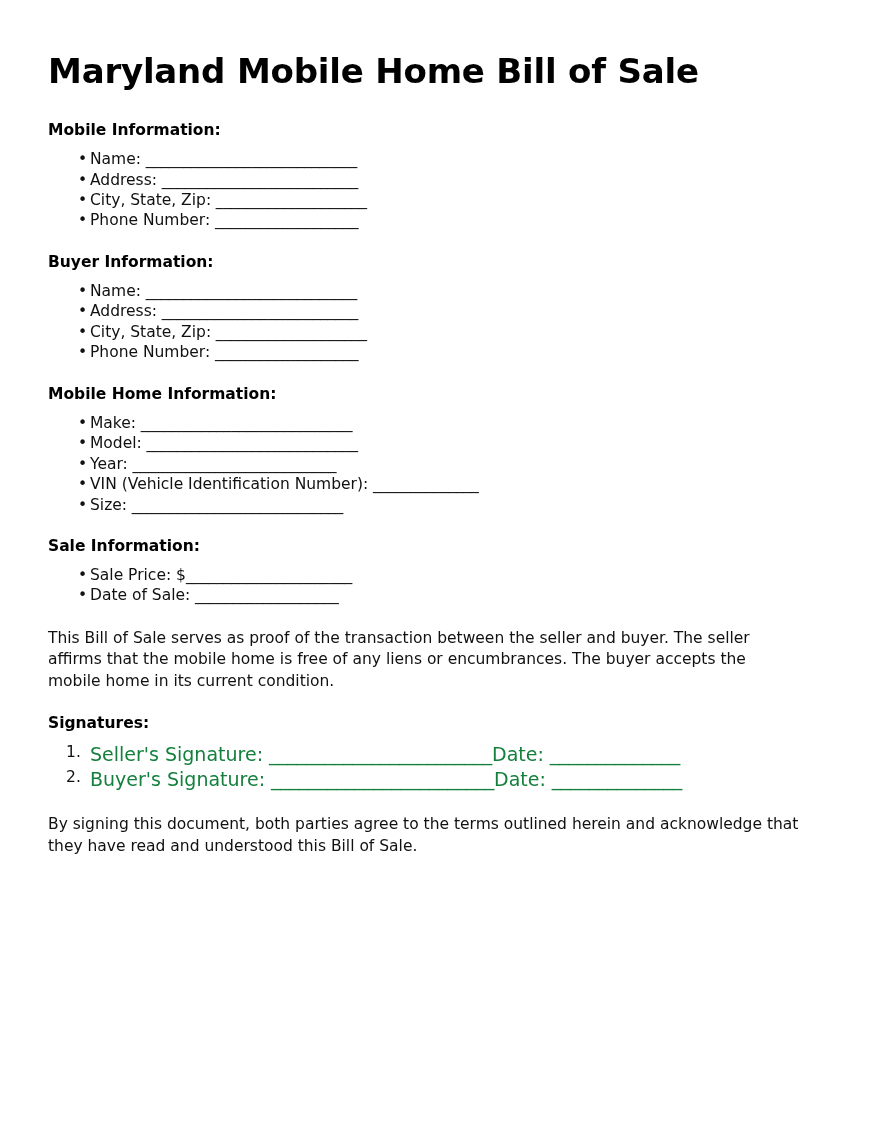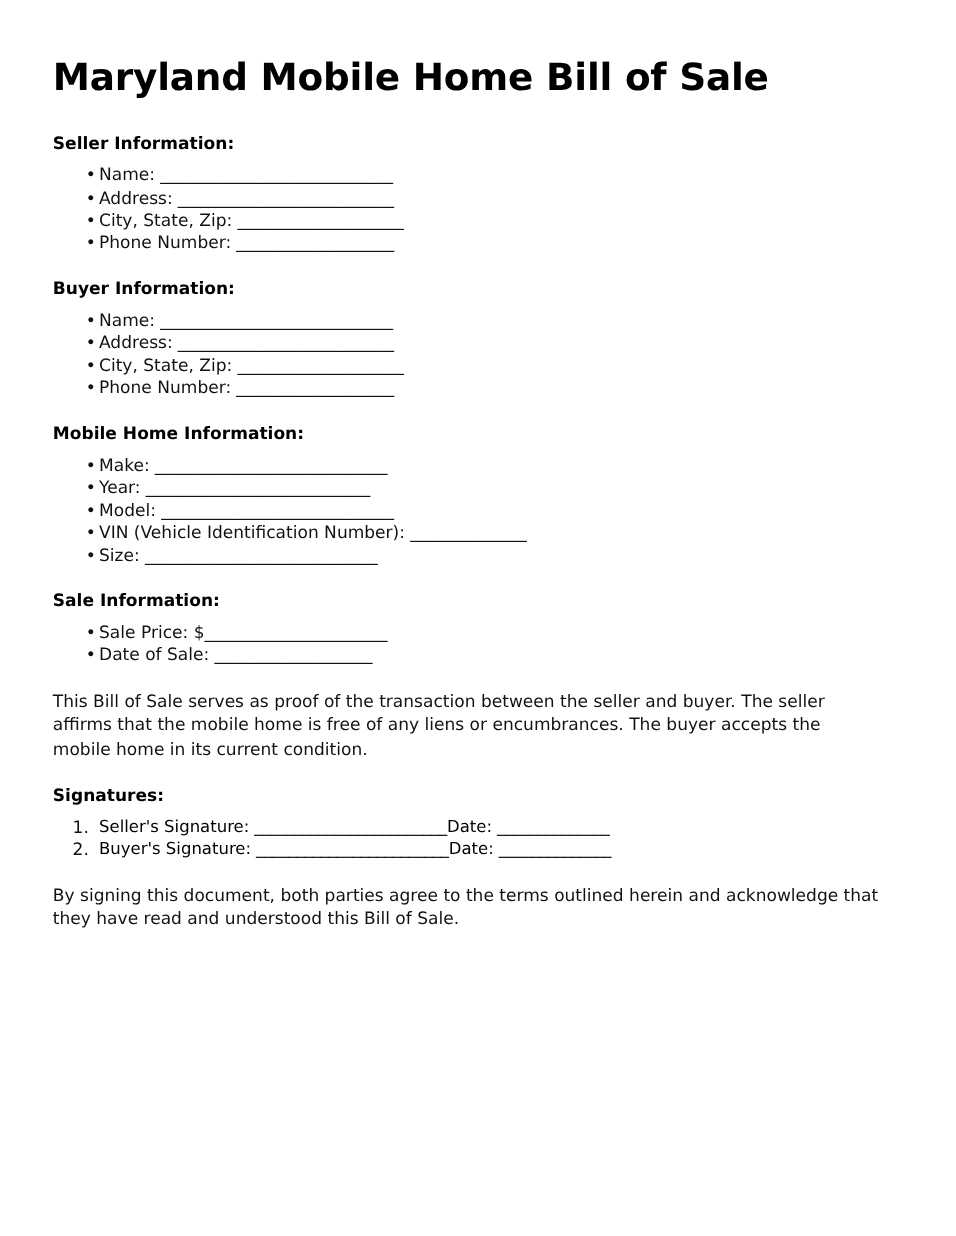--- a/index.html
+++ b/index.html
@@ -83,24 +83,24 @@
   }
 
   ol.sig-list {
     list-style: none;
     margin: 0 0 22px 0;
     padding: 0;
     counter-reset: sigitem;
   }
   ol.sig-list li {
     position: relative;
-    font-size: 15px;
+    font-size: 19px;
     line-height: 1.32;
     padding-left: 42px;
-    color: #000000;
+    color: #15803d;
     white-space: nowrap;
   }
   ol.sig-list li::before {
     counter-increment: sigitem;
     content: counter(sigitem) ".";
     position: absolute;
     left: 18px;
     top: 0;
     font-size: 15.5px;
     line-height: 1.32;
@@ -128,41 +128,41 @@
 </style>
 </head>
 <body>
 
 <div class="page">
   <div class="content">
 
     <h1 class="doc-title">Maryland Mobile Home Bill of Sale</h1>
 
 
-    <div class="section-heading">Seller Information:</div>
+    <div class="section-heading">Mobile Information:</div>
     <ul class="field-list">
       <li><span>Name:</span><span class="blank"> ____________________________</span></li>
       <li><span>Address:</span><span class="blank"> __________________________</span></li>
       <li><span>City, State, Zip:</span><span class="blank"> ____________________</span></li>
       <li><span>Phone Number:</span><span class="blank"> ___________________</span></li>
     </ul>
 
     <div class="section-heading">Buyer Information:</div>
     <ul class="field-list">
       <li><span>Name:</span><span class="blank"> ____________________________</span></li>
       <li><span>Address:</span><span class="blank"> __________________________</span></li>
       <li><span>City, State, Zip:</span><span class="blank"> ____________________</span></li>
       <li><span>Phone Number:</span><span class="blank"> ___________________</span></li>
     </ul>
 
     <div class="section-heading">Mobile Home Information:</div>
     <ul class="field-list">
       <li><span>Make:</span><span class="blank"> ____________________________</span></li>
+      <li><span>Model:</span><span class="blank"> ____________________________</span></li>
       <li><span>Year:</span><span class="blank"> ___________________________</span></li>
-      <li><span>Model:</span><span class="blank"> ____________________________</span></li>
       <li><span>VIN (Vehicle Identification Number):</span><span class="blank"> ______________</span></li>
       <li><span>Size:</span><span class="blank"> ____________________________</span></li>
     </ul>
 
     <div class="section-heading">Sale Information:</div>
     <ul class="field-list">
       <li><span>Sale Price: $</span><span class="blank">______________________</span></li>
       <li><span>Date of Sale:</span><span class="blank"> ___________________</span></li>
     </ul>
 

